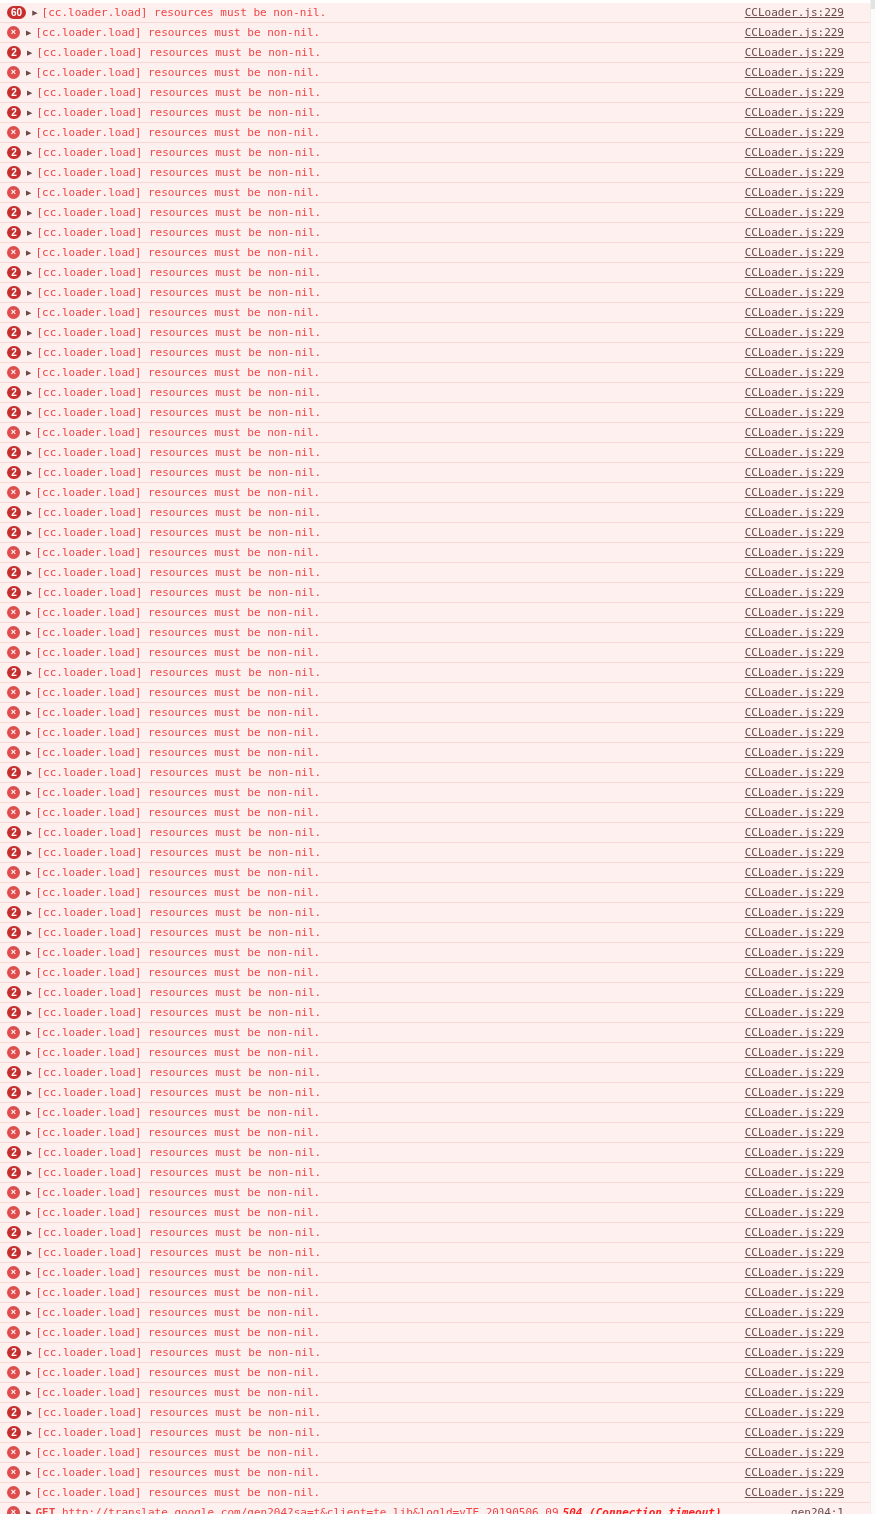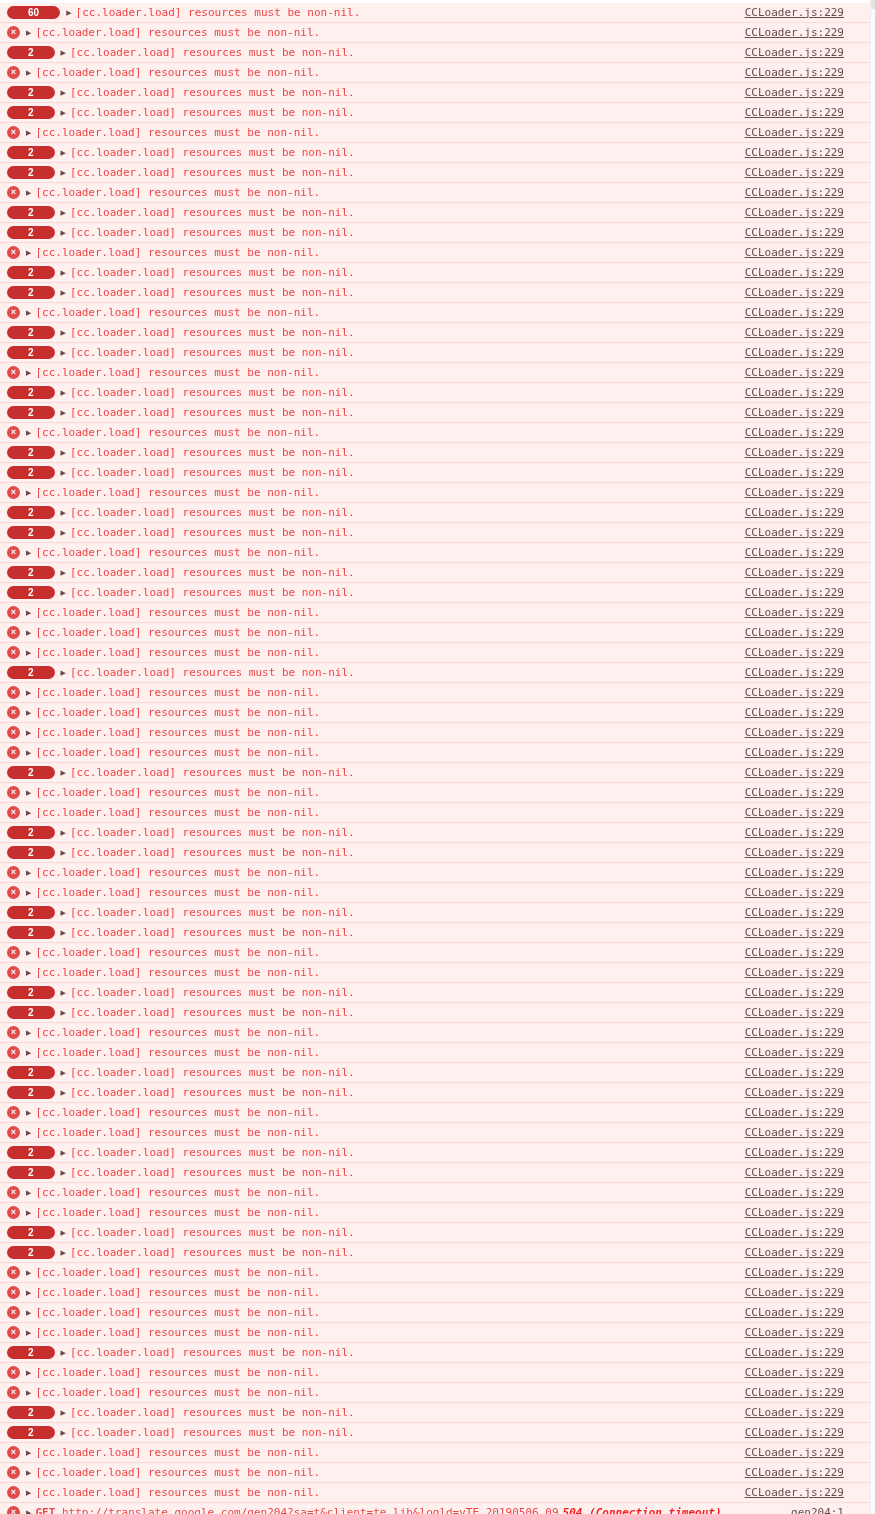--- a/index.html
+++ b/index.html
@@ -24,21 +24,21 @@
     display:flex;align-items:center;
     height:20px;padding-left:7px;
     background:var(--row-bg);
     border-bottom:1px solid var(--row-border);
   }
   .badge{
     display:inline-block;flex:0 0 auto;
     background:var(--badge-bg);color:#ffffff;
     font-family:"Liberation Sans","DejaVu Sans",sans-serif;
     font-weight:bold;font-size:10px;line-height:13px;
-    border-radius:8px;padding:0 21px;min-width:14px;
+    border-radius:8px;padding:0 4px;min-width:14px;
     text-align:center;
   }
   .erricon{
     display:inline-block;flex:0 0 auto;
     width:13px;height:13px;border-radius:50%;
     background:var(--erricon-bg);color:#ffffff;
     font-family:"Liberation Sans","DejaVu Sans",sans-serif;
     font-weight:bold;font-size:9px;line-height:13px;
     text-align:center;
   }

